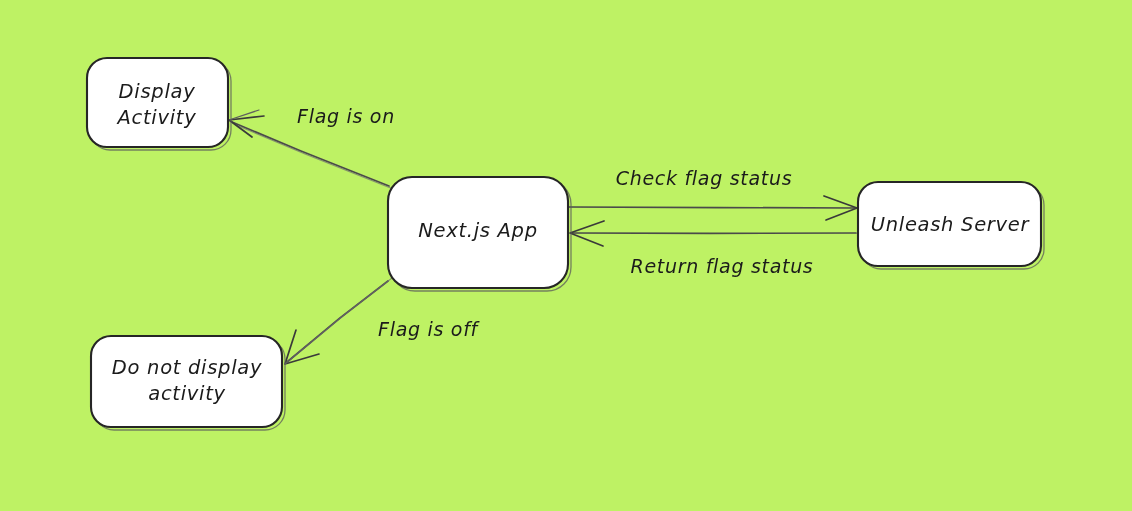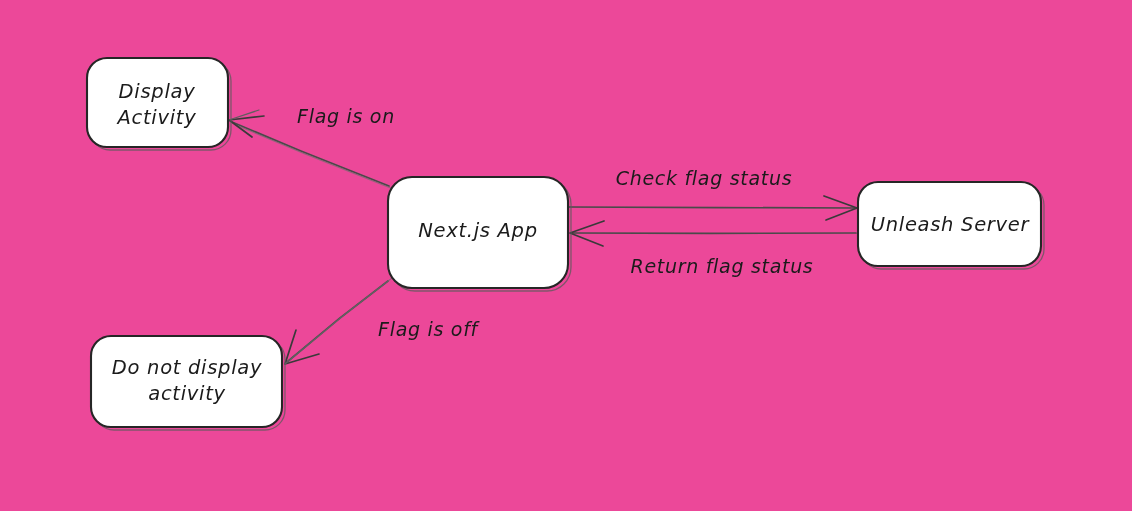--- a/index.html
+++ b/index.html
@@ -11,21 +11,21 @@
   body {
     width: 1132px;
     height: 511px;
     overflow: hidden;
     font-family: "DejaVu Sans", sans-serif;
   }
   #canvas {
     position: relative;
     width: 1132px;
     height: 511px;
-    background: #ec4899;
+    background: #bef264;
   }
   #diagram-svg {
     position: absolute;
     top: 0;
     left: 0;
     width: 1132px;
     height: 511px;
   }
   .node-shape {
     fill: #ffffff;

